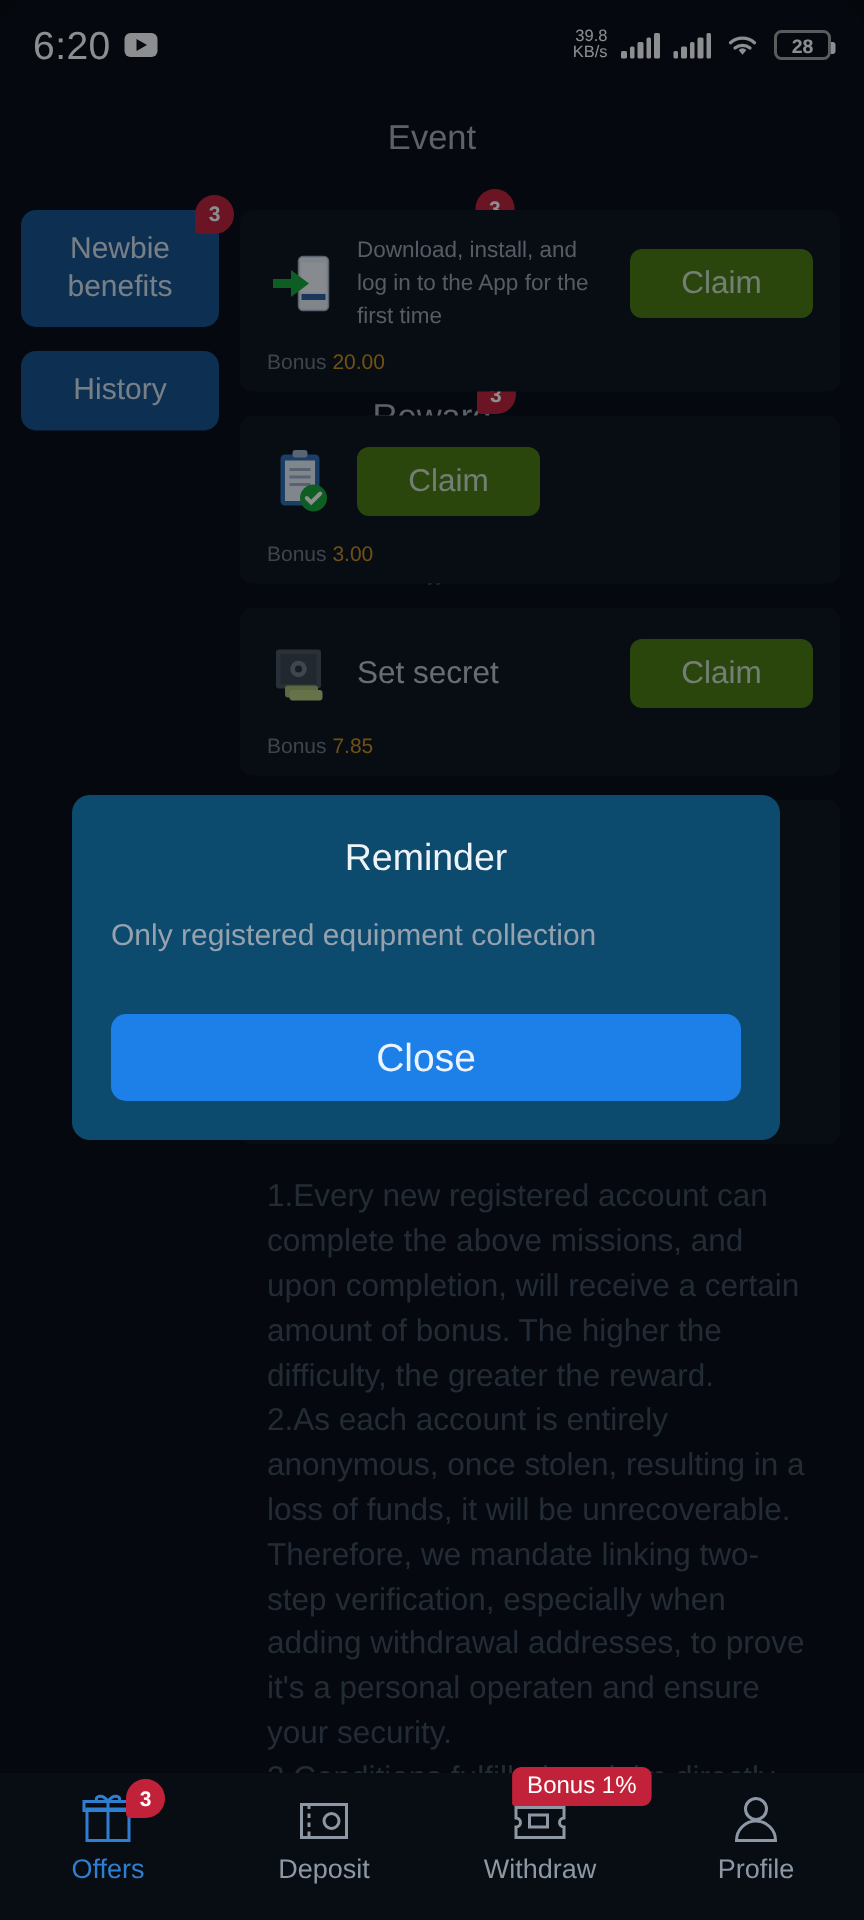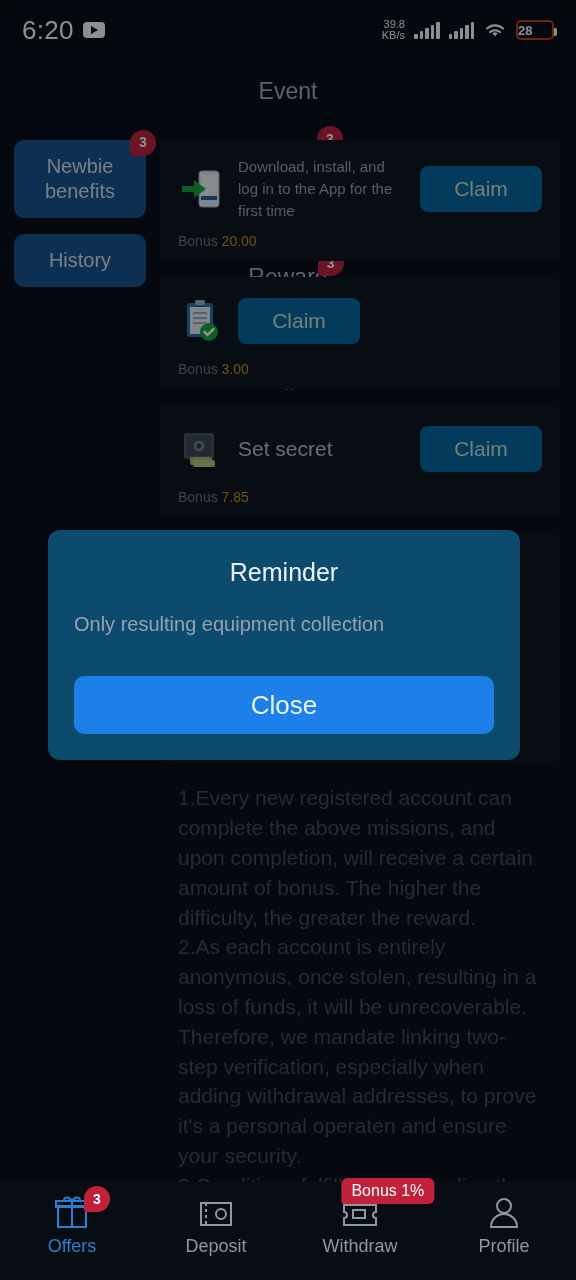--- a/index.html
+++ b/index.html
@@ -25,22 +25,22 @@
                   border-top:4.5px solid transparent;border-bottom:4.5px solid transparent;
                   margin-left:2px;}
   .sb-right { display:flex; align-items:center; gap:9px; }
   .kbps { font-size:11px; line-height:11px; text-align:right; color:#fff; font-weight:500;}
   .bars { display:flex; align-items:flex-end; gap:2px; height:17px; }
   .bars i { width:3.5px; background:#fff; border-radius:1px; display:block; }
   .bars i:nth-child(1){height:5px;} .bars i:nth-child(2){height:8px;}
   .bars i:nth-child(3){height:11px;} .bars i:nth-child(4){height:14px;}
   .bars i:nth-child(5){height:17px;}
   .wifi { width:24px; height:18px; position:relative; }
-  .battery { width:38px;height:20px;border:2px solid #c2410c;border-radius:5px;
-             display:flex;align-items:center;position:relative;}
+  .battery { width:38px;height:20px;border:2px solid #a3a3a3;border-radius:5px;
+             display:flex;align-items:center;justify-content:center;position:relative;}
   .battery:after{content:"";position:absolute;right:-5px;top:6px;width:3px;height:8px;
                  background:#fff;border-radius:0 2px 2px 0;}
   .battery span{font-size:13px;font-weight:600;color:#fff;}
 
   
   .tabs { height:62px; display:flex; align-items:center; position:relative; padding:0 6px;flex-direction:column; }
   .tab { position:relative; flex:0 0 auto; padding:0 10px; height:62px;
          display:flex; align-items:center; justify-content:center; }
   .tab-label { font-size:23px; color:#a8b0ba; white-space:nowrap; }
   .tab.active .tab-label { color:#2f6fb5; }
@@ -58,21 +58,21 @@
   .side-btn { position:relative; background:#17538d; border-radius:10px; color:#d7e3ef;
      font-size:20px; text-align:center; padding:14px 6px; margin-bottom:16px; line-height:1.25; }
   .side-btn .badge { top:-10px; right:-10px; }
 
   .list { flex:1; padding-right:16px; }
   .card { background:#0d141c; border-radius:8px; margin-bottom:16px; padding:16px 18px 12px 18px; }
   .card-row { display:flex; align-items:center; gap:14px; min-height:56px; }
   .m-icon { width:46px; height:46px; flex:0 0 46px; position:relative; }
   .m-title { flex:1; font-size:15px; color:#9aa4b0; line-height:1.45; }
   .m-title.big { font-size:21px; color:#b9c3cd; }
-  .claim { flex:0 0 122px; height:46px; background:#0369a1; border-radius:8px; color:#cfe3cf;
+  .claim { flex:0 0 122px; height:46px; background:#4d7c0f; border-radius:8px; color:#cfe3cf;
       font-size:21px; display:flex; align-items:center; justify-content:center; }
   .bonus { margin-top:12px; font-size:14px; color:#6e7884; }
   .bonus b { color:#c8901e; font-weight:400; }
 
   .card.clipped { padding-bottom:12px; }
   .notes { color:#3f4c5a; font-size:21px; line-height:1.42; padding:4px 18px 0 18px;
            white-space:pre-wrap; }
 
   
   .overlay { position:absolute; inset:0; background:rgba(2,5,9,.45); }
@@ -241,21 +241,21 @@
 
       <div class="notes">1.Every new registered account can complete the above missions, and upon completion, will receive a certain amount of bonus. The higher the difficulty, the greater the reward.
 2.As each account is entirely anonymous, once stolen, resulting in a loss of funds, it will be unrecoverable. Therefore, we mandate linking two-step verification, especially when adding withdrawal addresses, to prove it's a personal operaten and ensure your security.
 3.Conditions fulfilled to claim directly, and can be claimed directly on any iOS,</div>
     </div>
   </div>
 
   <div class="overlay"></div>
   <div class="modal">
     <div class="modal-title">Reminder</div>
-    <div class="modal-msg">Only resulting equipment collection</div>
+    <div class="modal-msg">Only registered equipment collection</div>
     <div class="modal-btn">Close</div>
   </div>
 
   <div class="bottomnav">
 
 
     <div class="nav-item active">
       <span class="nav-ico">
         <svg viewBox="0 0 42 40" width="42" height="40">
           <rect x="7" y="14" width="28" height="21" fill="none" stroke="#2f7fd0" stroke-width="2"></rect>

